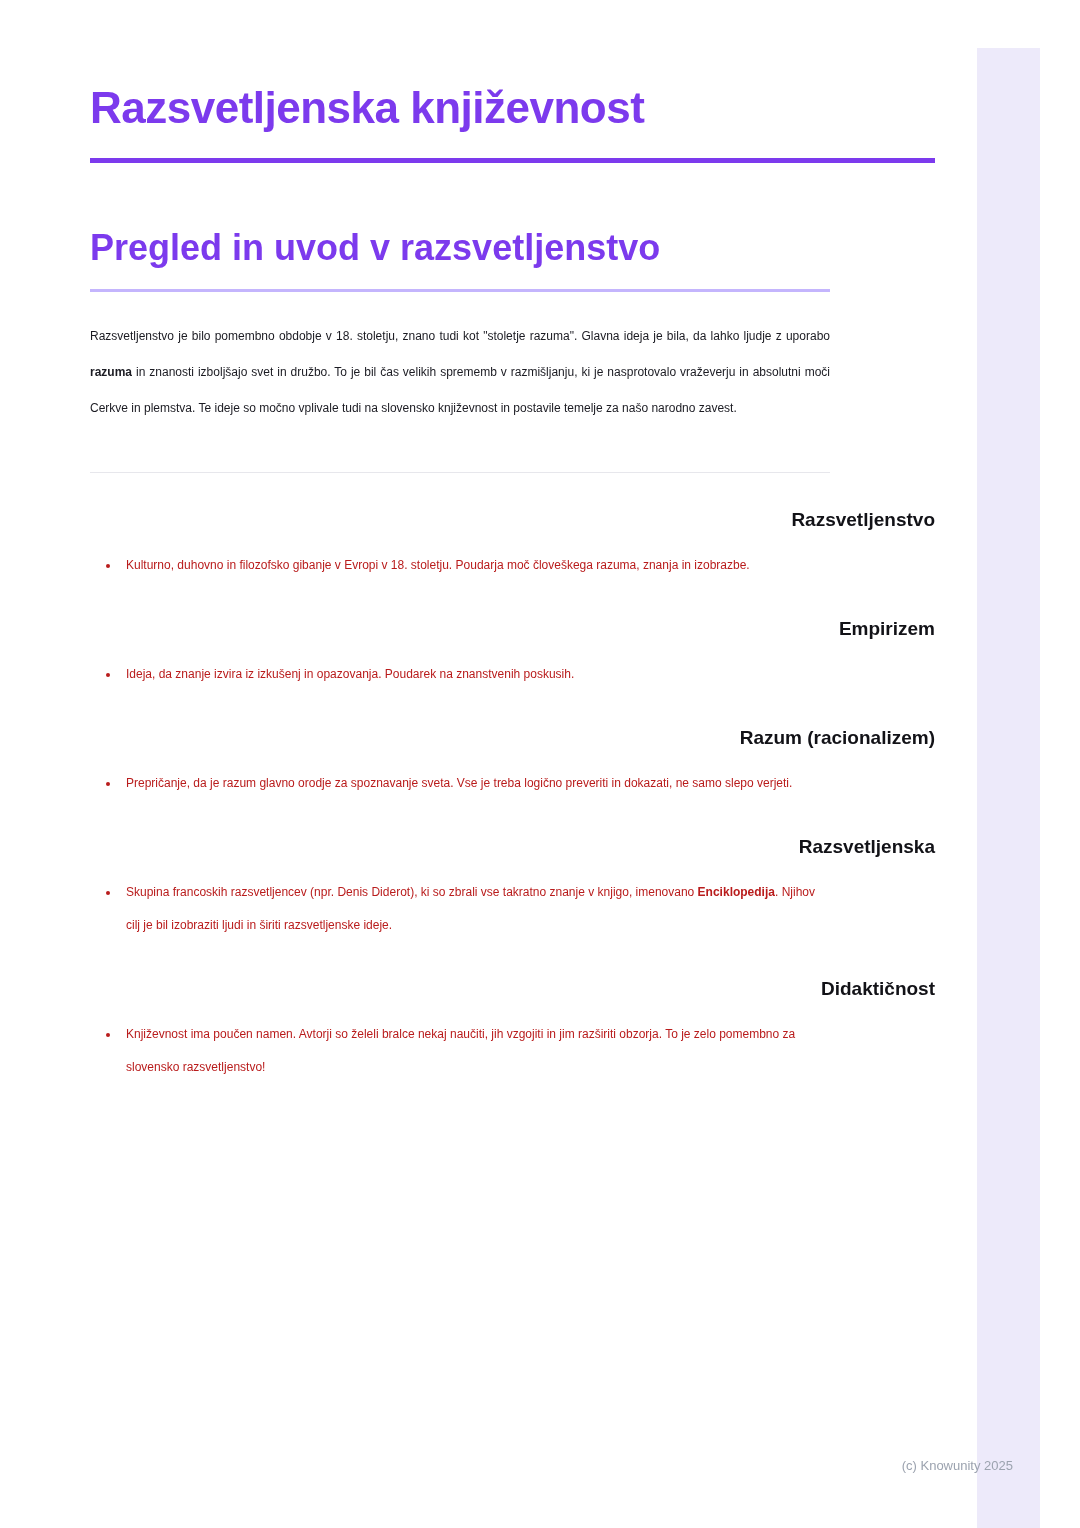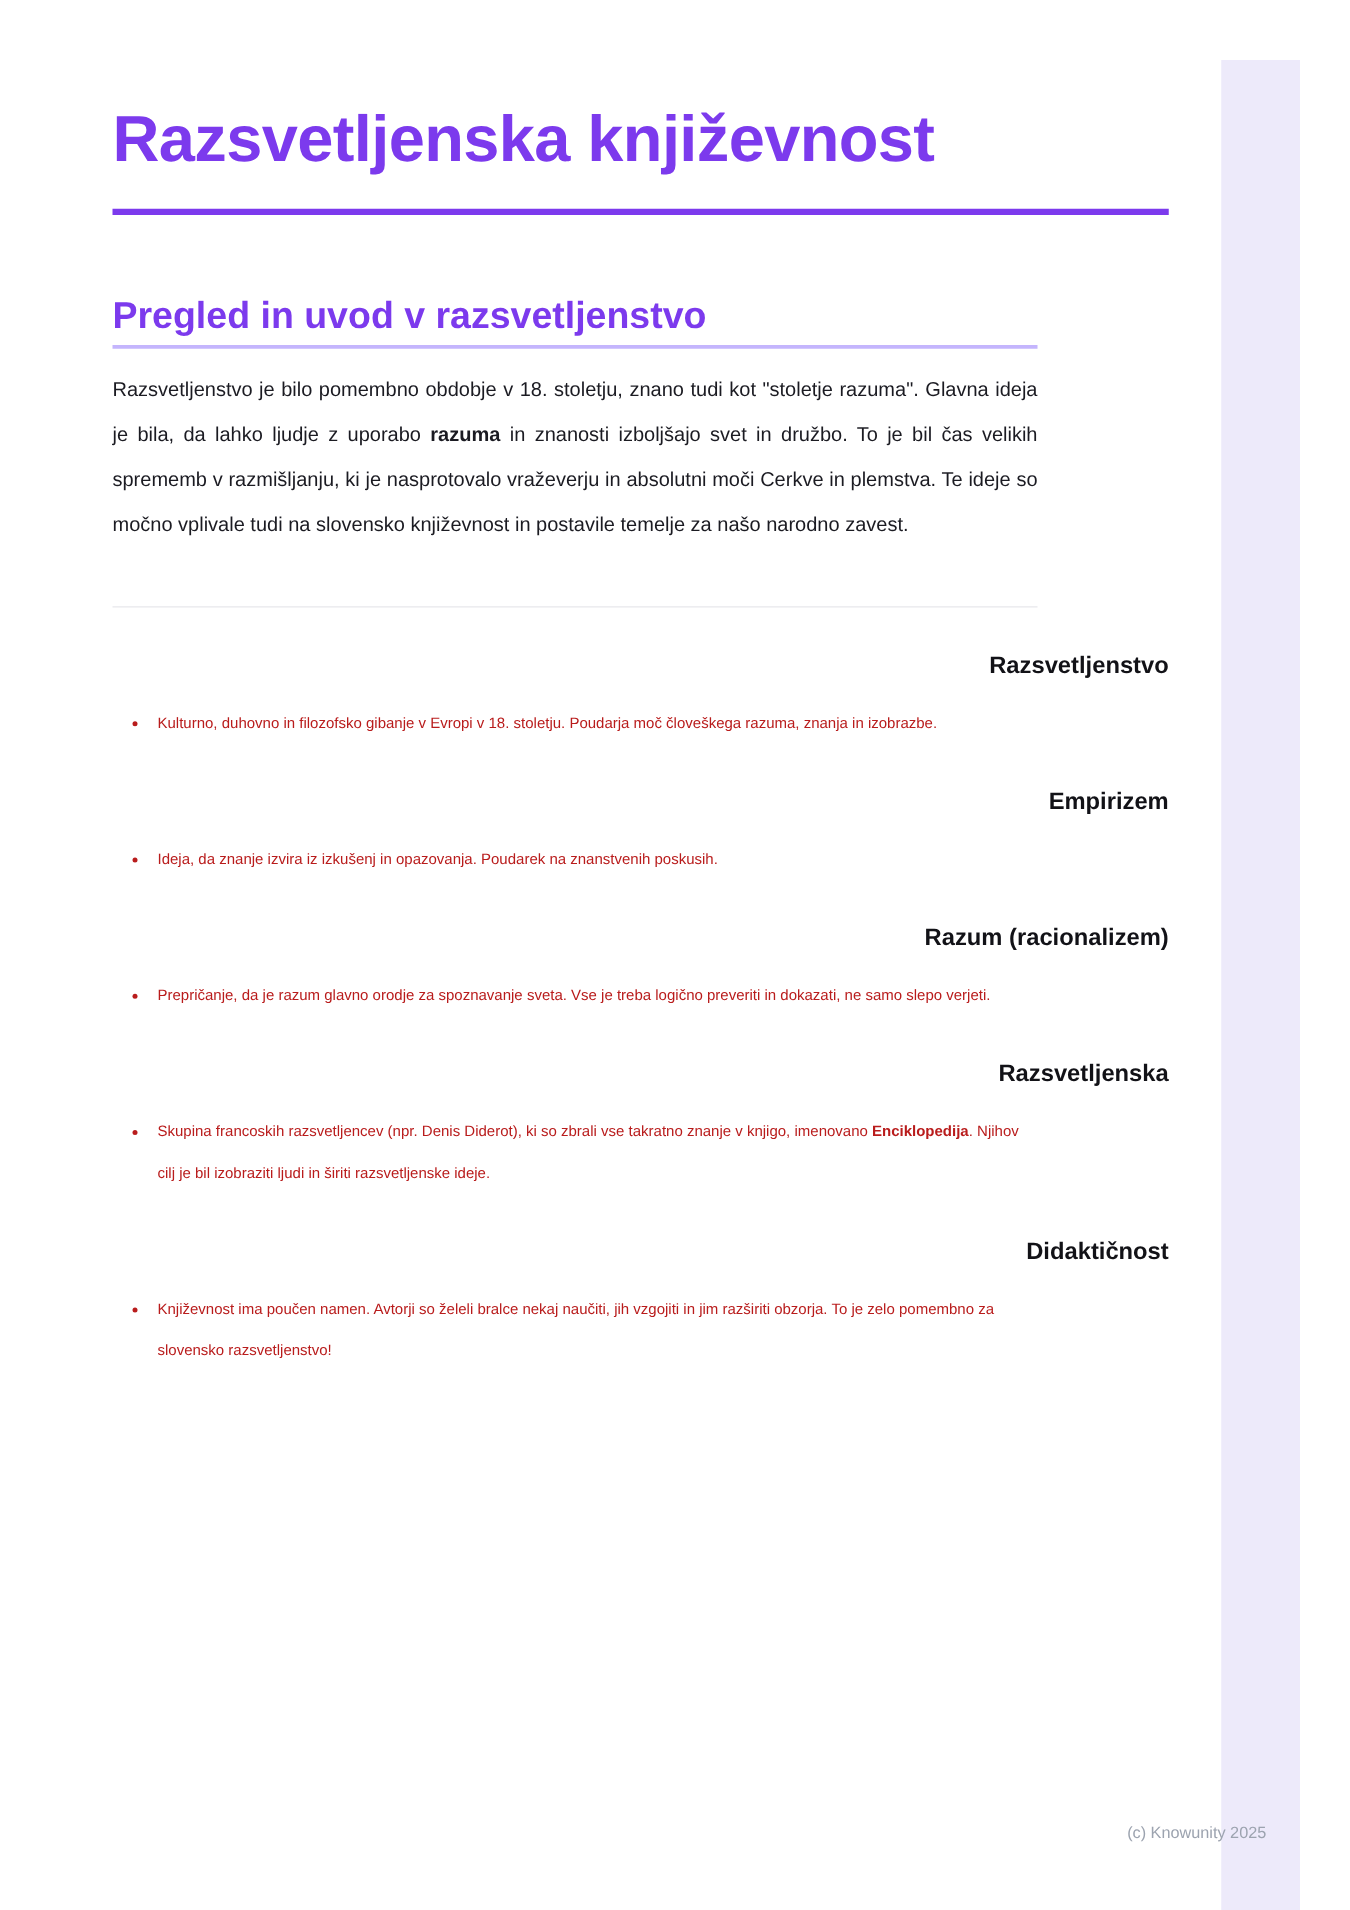--- a/index.html
+++ b/index.html
@@ -29,50 +29,50 @@
   .content {
     position: relative;
     z-index: 1;
     margin-left: 90px;
     padding-top: 84px;
     width: 845px;
   }
 
   h1.page-title {
     margin: 0;
-    font-size: 52px;
+    font-size: 44px;
     line-height: 1.1;
     font-weight: 800;
     letter-spacing: -0.5px;
     color: #7c3aed;
   }
 
   .title-rule {
     margin-top: 26px;
     height: 5px;
     width: 845px;
     background: #7c3aed;
     border: none;
   }
 
   h2.section-heading {
     margin: 64px 0 0 0;
     width: 740px;
-    font-size: 30px;
+    font-size: 36px;
     line-height: 1.15;
     font-weight: 700;
     color: #7c3aed;
-    padding-bottom: 5px;
+    padding-bottom: 20px;
     border-bottom: 3px solid #c4b5fd;
   }
 
   .body-paragraph {
-    margin: 16px 0 0 0;
+    margin: 26px 0 0 0;
     width: 740px;
-    font-size: 16px;
+    font-size: 12px;
     line-height: 36px;
     text-align: justify;
     color: #1b1b22;
   }
 
   .section-divider {
     margin: 46px 0 0 0;
     width: 740px;
     border: none;
     border-top: 1px solid #e7e7ec;

